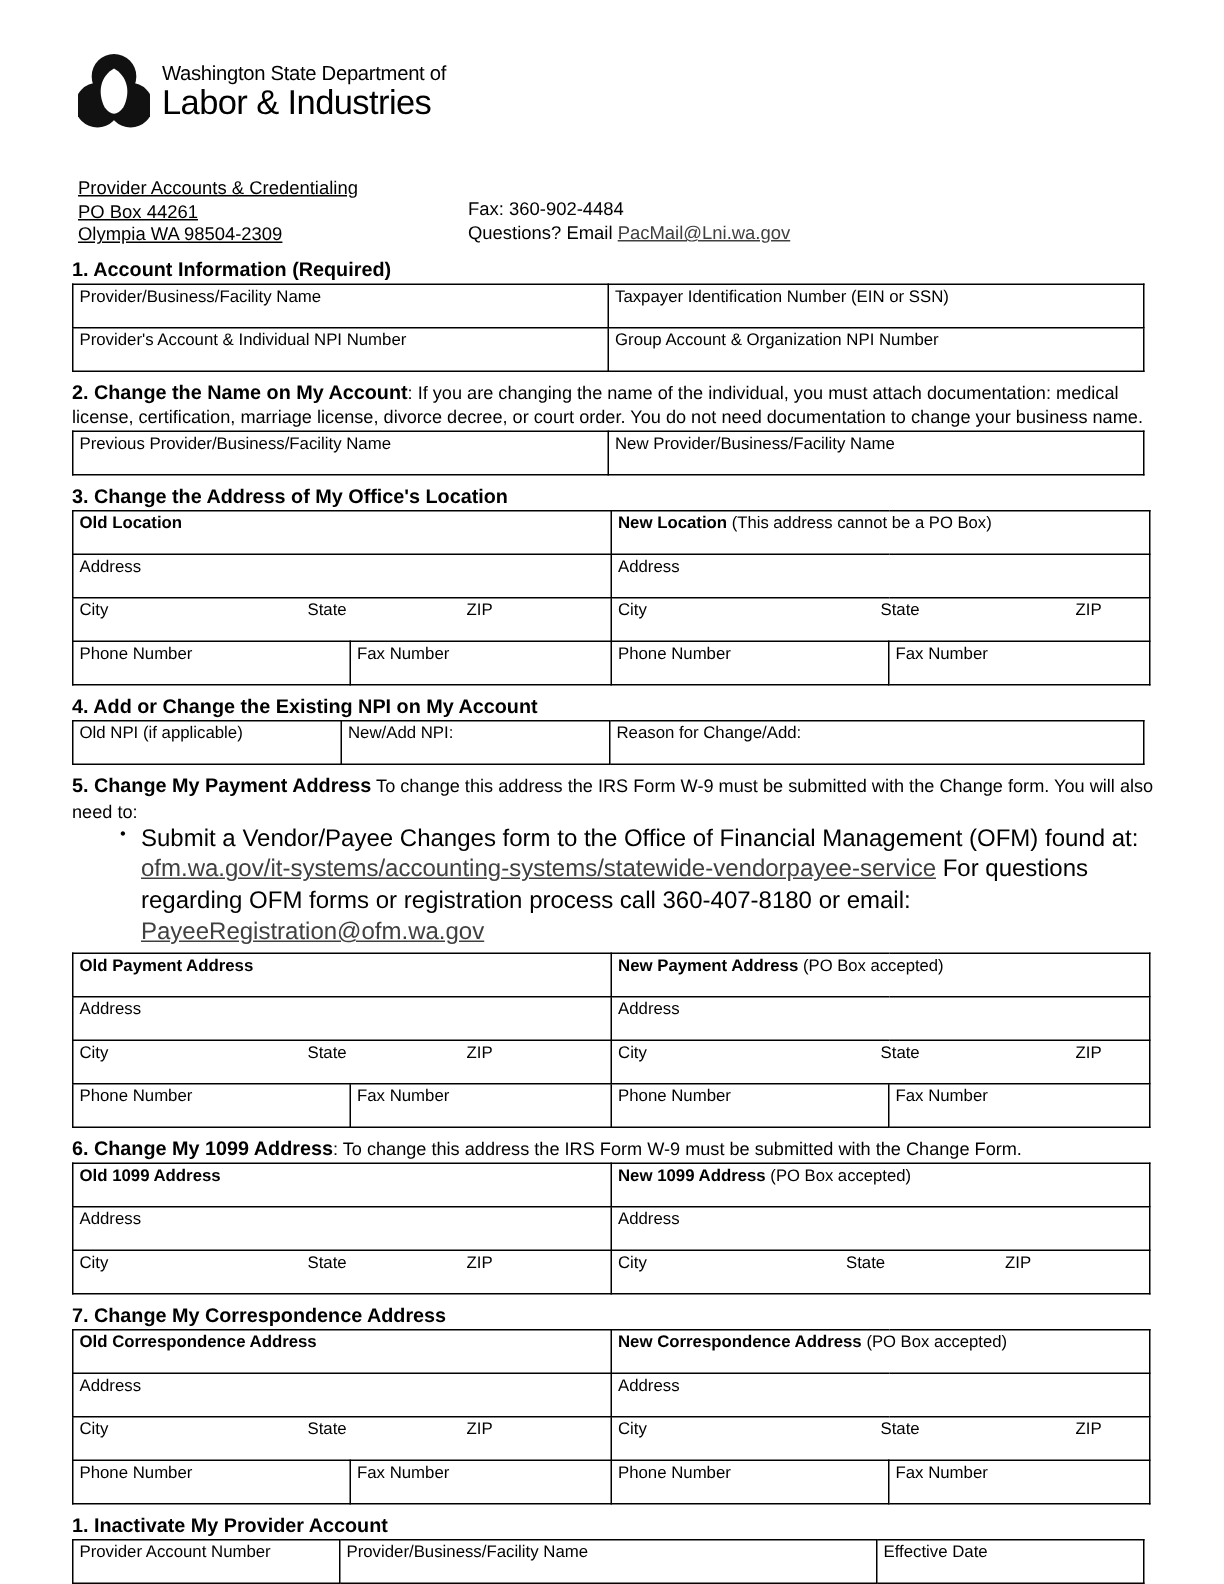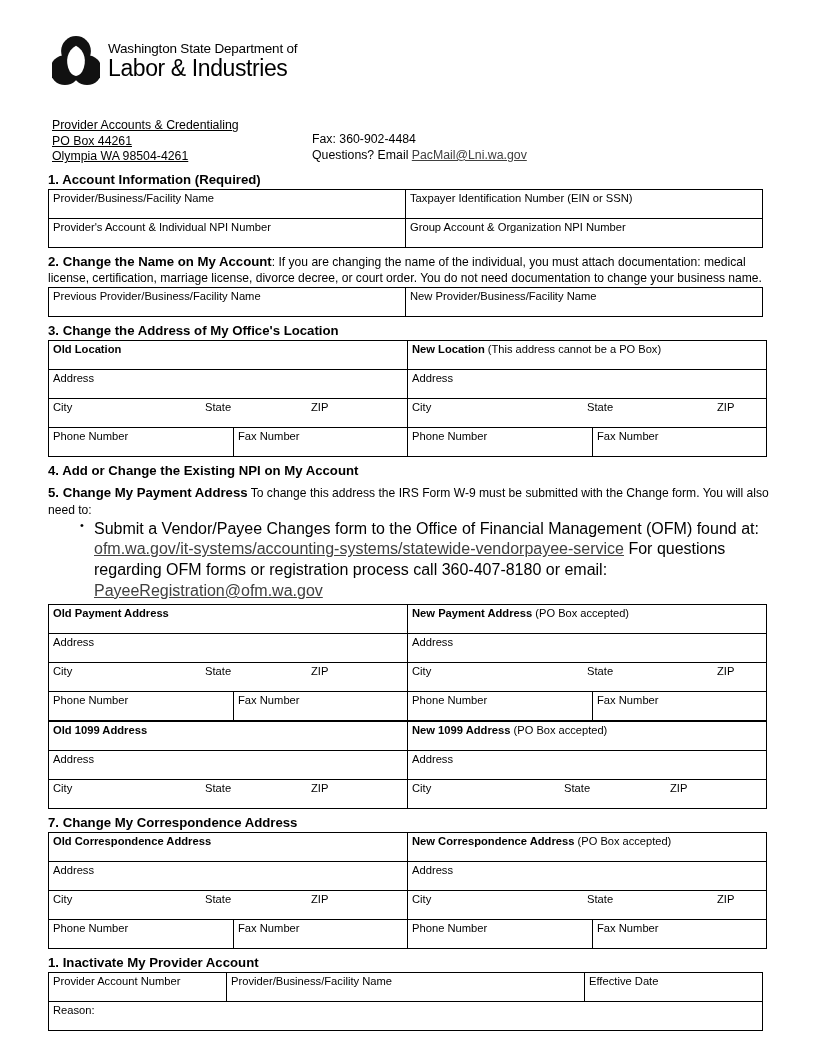--- a/index.html
+++ b/index.html
@@ -199,21 +199,21 @@
         <div class="logo-line2">Labor &amp; Industries</div>
       </div>
     </div>
 
   </div>
 
   <div class="contact">
     <div class="contact-left">
       <div>Provider Accounts &amp; Credentialing</div>
       <div>PO Box 44261</div>
-      <div>Olympia WA 98504-4261</div>
+      <div>Olympia WA 98504-2309</div>
     </div>
     <div class="contact-right">
       <div>Fax: 360-902-4484</div>
       <div><span>Questions? Email </span><a class="link" href="#">PacMail@Lni.wa.gov</a></div>
     </div>
   </div>
 
   <div class="sec-head">1. Account Information (Required)</div>
   <table class="fm narrow">
     <colgroup>
@@ -282,20 +282,34 @@
     <tr>
       <td class="tall">Phone Number</td>
       <td class="tall">Fax Number</td>
       <td class="tall">Phone Number</td>
       <td class="tall">Fax Number</td>
     </tr>
   </tbody>
       </table>
 
   <div class="sec-head">4. Add or Change the Existing NPI on My Account</div>
+  <table class="fm narrow">
+    <colgroup>
+          <col style="width:179px">
+          <col style="width:179px">
+          <col style="width:356px">
+        </colgroup>
+    <tbody>
+          <tr>
+      <td class="tall">Old NPI (if applicable)</td>
+      <td class="tall">New/Add NPI:</td>
+      <td class="tall">Reason for Change/Add:</td>
+    </tr>
+  </tbody>
+      </table>
 
   <div class="sec-head"><span>5. Change My Payment Address</span><span class="norm"> To change this address the IRS Form W-9 must be submitted with the Change form. You will also need to:</span></div>
   <ul class="bullet-list">
     <li><span>Submit a Vendor/Payee Changes form to the Office of Financial Management (OFM) found at: </span><a class="link" href="#">ofm.wa.gov/it-systems/accounting-systems/statewide-vendorpayee-service</a><span> For questions regarding OFM forms or registration process call 360-407-8180 or email: </span><a class="link" href="#">PayeeRegistration@ofm.wa.gov</a></li>
   </ul>
   <table class="fm">
     <colgroup>
           <col style="width:185px">
           <col style="width:174px">
           <col style="width:185px">
@@ -328,20 +342,21 @@
     </tr>
     <tr>
       <td class="tall">Phone Number</td>
       <td class="tall">Fax Number</td>
       <td class="tall">Phone Number</td>
       <td class="tall">Fax Number</td>
     </tr>
   </tbody>
       </table>
 
+  <div class="sec-head"><span>6. Change My 1099 Address</span><span class="norm">: To change this address the IRS Form W-9 must be submitted with the Change Form.</span></div>
   <table class="fm">
     <colgroup>
           <col style="width:359px">
           <col style="width:359px">
         </colgroup>
     <tbody>
           <tr>
       <td class="hdr">Old 1099 Address</td>
       <td class="hdr"><span>New 1099 Address</span> <span class="sub">(PO Box accepted)</span></td>
     </tr>

